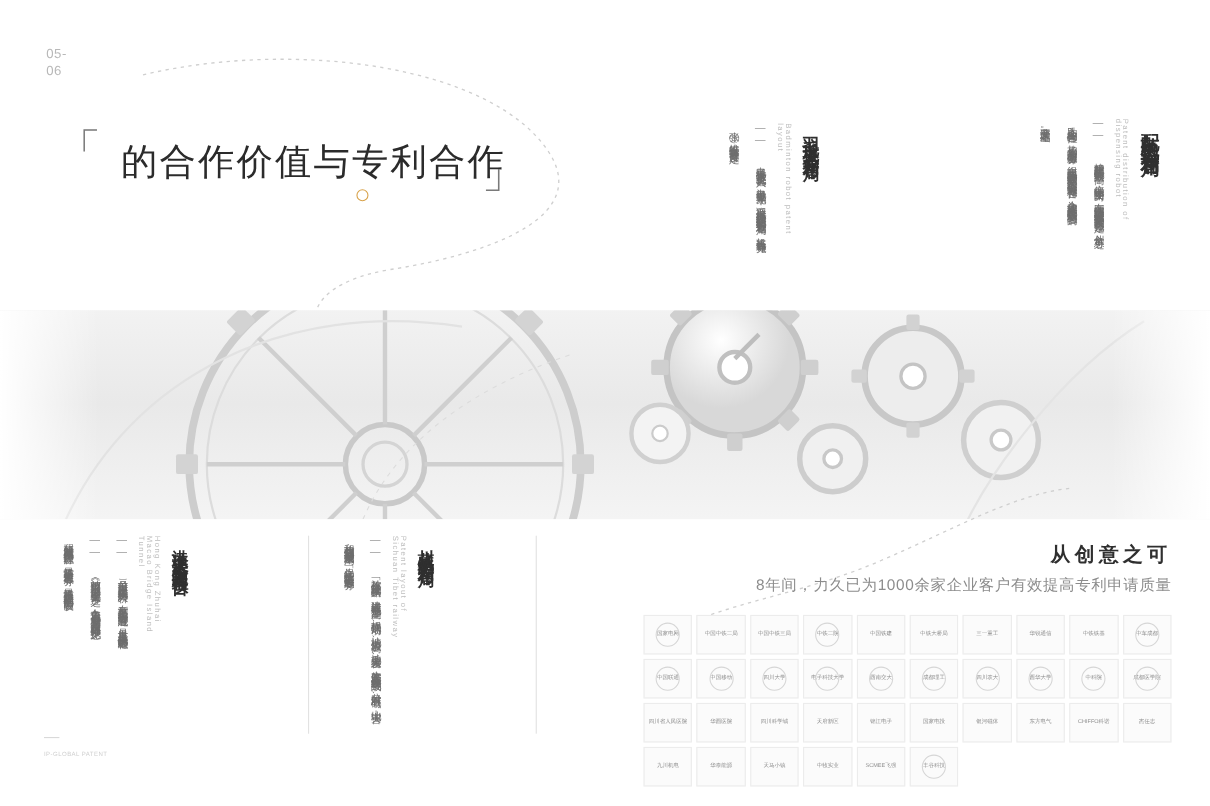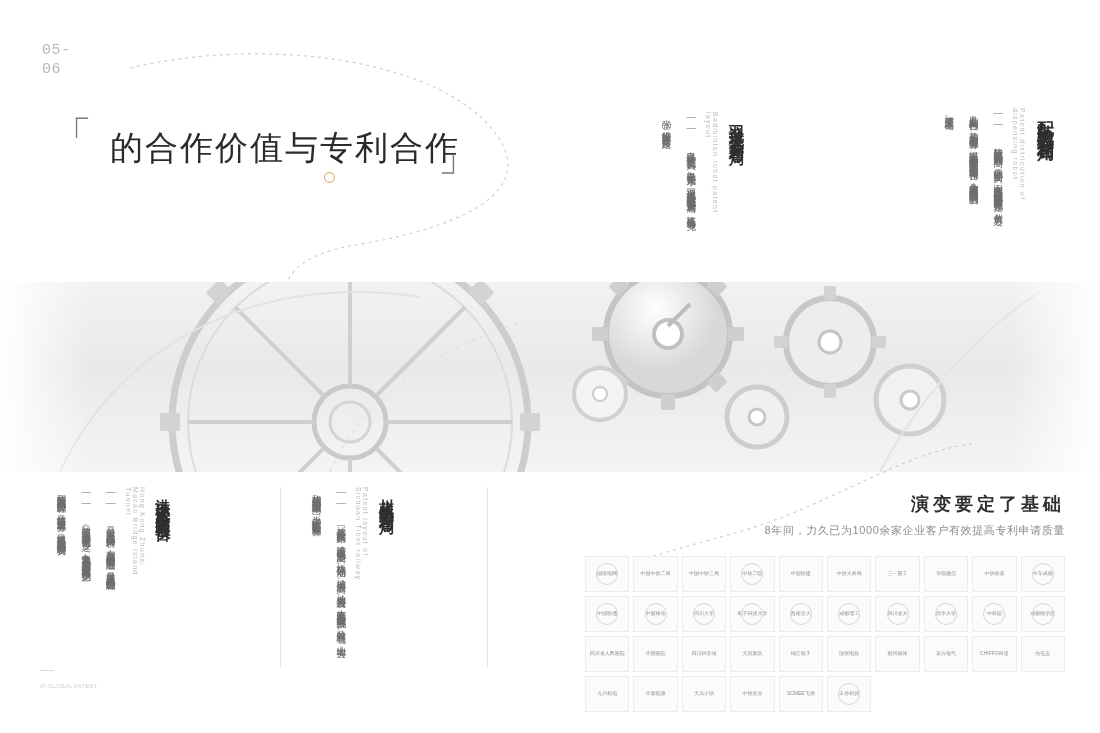--- a/index.html
+++ b/index.html
@@ -8,22 +8,22 @@
     background:#ffffff;
     font-family:"Liberation Serif", serif;
     color:#3a3a3a;
     position:relative;
   }
   .page{position:absolute;inset:0;}
 
   
   .pagenum{
     position:absolute;left:42px;top:42px;
-    font-family:Liberation Mono, monospace;
-    font-size:15px;color:#b8b8b8;line-height:1.25;letter-spacing:.5px;
+    font-family:Liberation Sans, sans-serif;
+    font-size:12px;color:#b8b8b8;line-height:1.25;letter-spacing:.5px;
   }
 
   
   .headline{
     position:absolute;left:52px;top:125px;width:420px;
   }
   .headline .bracket-l{
     position:absolute;left:0;top:-8px;
     font-size:40px;color:#7a7a7a;font-family:"Liberation Serif",serif;
     line-height:1;
@@ -103,21 +103,21 @@
     position:absolute;top:487px;height:180px;width:1px;background:#e2e2e2;
   }
 
   
   .clients{position:absolute;left:585px;top:492px;width:480px;}
   .clients h3{
     margin:0;text-align:right;font-size:18px;letter-spacing:4px;color:#2f2f2f;font-weight:600;
     font-family:"Liberation Serif",serif;
   }
   .clients .sub{
-    text-align:right;font-size:11px;color:#8c8c8c;margin-top:7px;letter-spacing:.6px;
+    text-align:right;font-size:14px;color:#8c8c8c;margin-top:7px;letter-spacing:.6px;
     font-family:"Liberation Sans",sans-serif;
   }
   .logo-grid{
     margin-top:18px;display:grid;grid-template-columns:repeat(10,1fr);gap:4px;
   }
   .logo-cell{
     height:34px;border:1px solid #ececec;background:#fbfbfb;
     display:flex;align-items:center;justify-content:center;
     overflow:hidden;position:relative;
   }
@@ -278,21 +278,21 @@
   <div class="divider-v" style="left:487px;"></div>
 
   <div class="blk-chuanzang">
     <div class="vtext vbody">和构建打包利局案形成技术布局，为保护「最美铁路」提供专利服务。</div>
     <div class="vtext vbody">—— 被称作「最难建的铁路」，建设者面临地形形高差、板块强烈活动、地槽应力极高、地质灾害频发、生态脆弱以及高原缺氧等挑战，公司胜继石砥、山地灾害</div>
     <div class="vlatin">Patent layout of Sichuan Tibet railway</div>
     <div class="vtext vtitle">川藏铁路专利布局</div>
   </div>
 
   <div class="clients">
-    <h3>演变要定了基础</h3>
+    <h3>从创意之可</h3>
     <div class="sub">8年间，力久已为1000余家企业客户有效提高专利申请质量</div>
     <div class="logo-grid">
       <div class="logo-cell circle">
           <span>国家电网</span>
         </div>
       <div class="logo-cell">
           <span>中国中铁二局</span>
         </div>
       <div class="logo-cell">
           <span>中国中铁三局</span>

